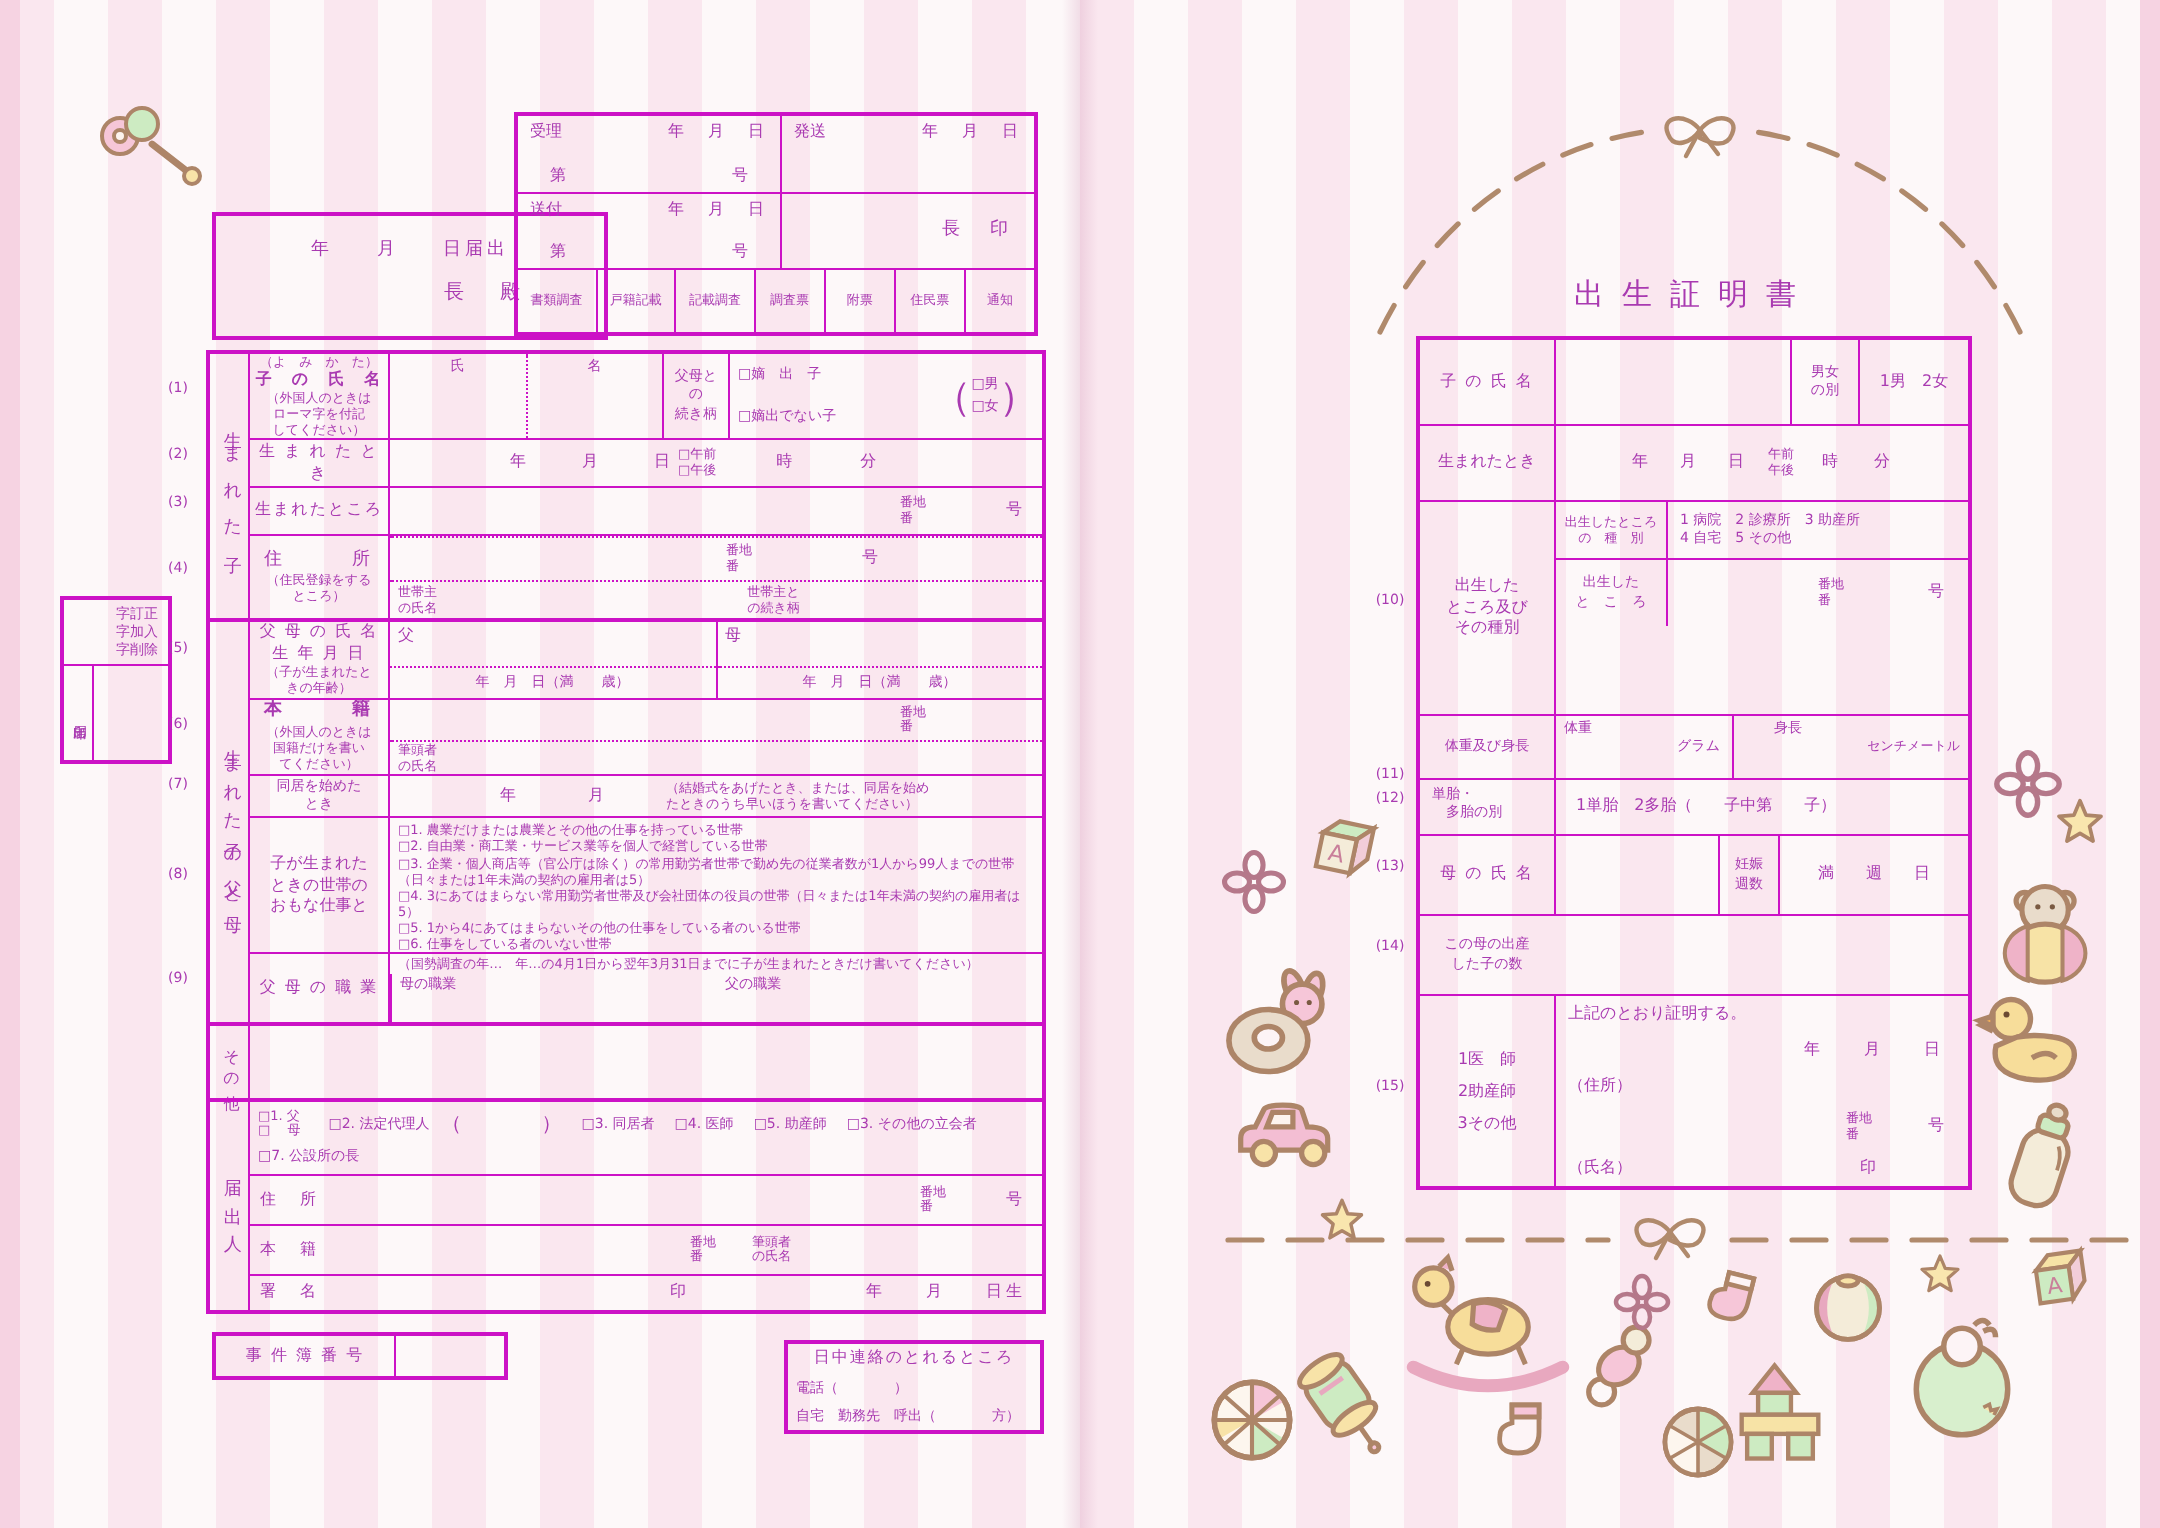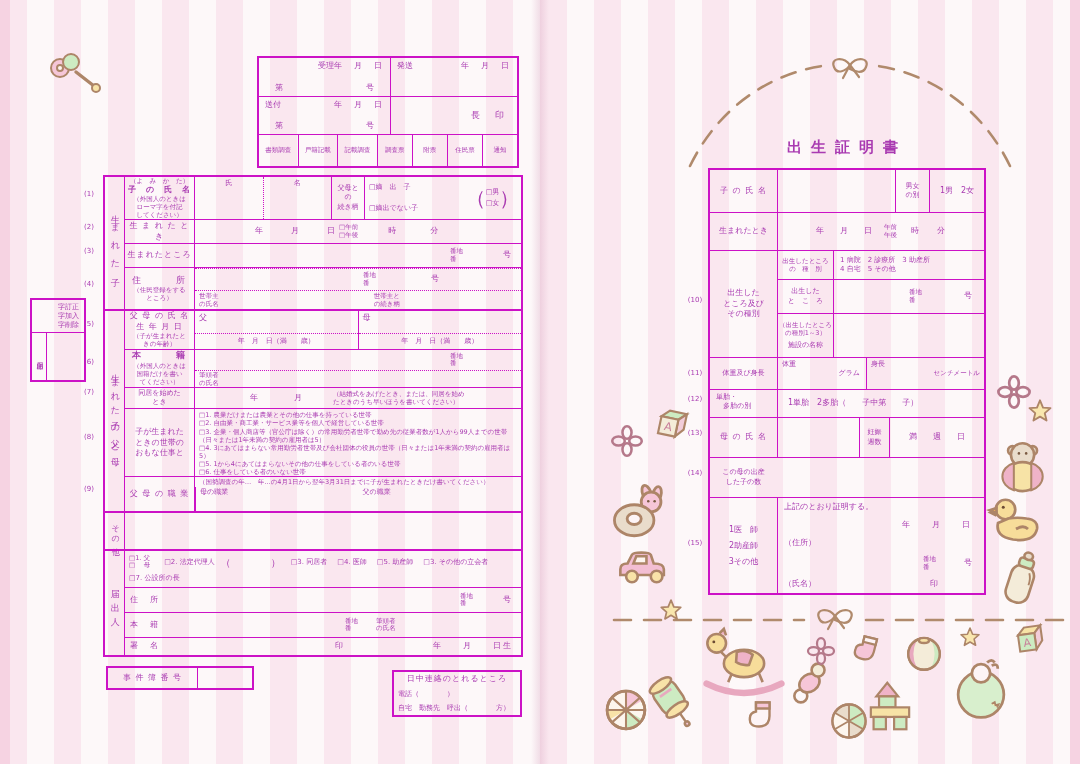--- a/index.html
+++ b/index.html
@@ -19,21 +19,21 @@
 .t10{font-size:10px;line-height:1.3}
 .pre{white-space:pre-line}
 .row{display:flex}.col{display:flex;flex-direction:column}
 .cen{display:flex;align-items:center;justify-content:center;text-align:center}
 .b2{border:2px solid var(--line)}
 .bl{border-left:1.5px solid var(--line)}.bt{border-top:1.5px solid var(--line)}
 .dotb{border-bottom:1px dotted var(--line)}.dotl{border-left:1px dotted var(--line)}
 .vert{writing-mode:vertical-rl;text-orientation:upright}
 .ls1{letter-spacing:1px}.ls2{letter-spacing:2px}
 .title-l{font-size:27px;font-weight:bold;letter-spacing:30px;color:var(--line);white-space:nowrap}
-.title-r{font-size:15px;letter-spacing:9px;color:var(--txt);white-space:nowrap;font-weight:bold}
+.title-r{font-size:15px;letter-spacing:9px;color:var(--txt);white-space:nowrap;font-weight:normal}
 .band{display:flex}
 .sidecol{width:20px;border-right:1.5px solid var(--line);display:flex;align-items:center;justify-content:center}
 .lblcol{width:70px;border-right:1.5px solid var(--line);display:flex;flex-direction:column;align-items:center;justify-content:center;text-align:center;padding:1px}
 .content{flex:1;display:flex}
 .num{position:absolute;width:18px;font-size:7px;color:var(--txt);text-align:center}
 .stack{display:inline-block;white-space:pre-line;font-size:6.5px;line-height:1.15;text-align:left}
 .paren{font-size:20px;font-weight:200;line-height:1;color:var(--txt)}
 svg{display:block}
 .deco{position:absolute}
 </style>
@@ -48,25 +48,29 @@
   <svg class="deco" style="left:46px;top:50px" width="58" height="52" viewBox="0 0 58 52">
     <g stroke="#ad8568" stroke-width="2" stroke-linecap="round">
       <circle cx="14" cy="18" r="9" fill="#f6c6d8"></circle>
       <circle cx="25" cy="12" r="8" fill="#cdebc2"></circle>
       <path d="M30 22L48 36" stroke-width="3.4"></path>
       <circle cx="50" cy="38" r="4" fill="#f8e3a8"></circle>
       <circle cx="14" cy="18" r="3" fill="#fdf4ee"></circle>
     </g>
   </svg>
 
+  <div class="abs b2" style="left:106px;top:106px;width:198px;height:64px">
+    <div class="t9" style="text-align:center;margin-top:12px;letter-spacing:2px">年　　月　　日届出</div>
+    <div class="t10" style="text-align:right;padding-right:38px;margin-top:8px;letter-spacing:4px">長　殿</div>
+  </div>
 
   <div class="abs b2 col" style="left:257px;top:56px;width:262px;height:112px">
     <div class="row" style="height:38px">
       <div class="col t8" style="width:131px;padding:3px 6px;justify-content:space-between">
-        <div class="row" style="justify-content:flex-end">
+        <div class="row" style="justify-content:space-between">
             <span>受理</span>
             <span class="ls2">年　月　日</span>
           </div>
         <div class="row" style="justify-content:space-between;padding:0 10px">
             <span>第</span>
             <span>号</span>
           </div>
       </div>
       <div class="bl t8" style="flex:1;padding:3px 6px">
         <div class="row" style="justify-content:space-between">
@@ -338,21 +342,21 @@
       <path d="M12 114 C44 48 102 18 152 13" stroke-width="2.6" stroke-dasharray="15 11"></path>
       <path d="M332 114 C300 48 242 18 192 13" stroke-width="2.6" stroke-dasharray="15 11"></path>
       <path d="M172 13c-7-9-20-7-16 2 3 8 12 4 16-2z" stroke-width="2.2"></path>
       <path d="M172 13c7-9 20-7 16 2-3 8-12 4-16 2z" stroke-width="2.2"></path>
       <path d="M172 13l-7 13M172 13l9 12" stroke-width="2.2"></path>
     </g>
   </svg>
   <div class="abs title-r" style="left:708px;top:138px;width:278px;text-align:center">出生証明書</div>
 
   <div class="num" style="left:686px;top:296px">(10)</div>
-  <div class="num" style="left:686px;top:369px">(11)</div>
+  <div class="num" style="left:686px;top:383px">(11)</div>
   <div class="num" style="left:686px;top:395px">(12)</div>
   <div class="num" style="left:686px;top:429px">(13)</div>
   <div class="num" style="left:686px;top:469px">(14)</div>
   <div class="num" style="left:686px;top:539px">(15)</div>
 
   <div class="abs col" style="left:708px;top:168px;width:278px;height:427px;border:2.5px solid var(--line)">
 
     <div class="row" style="height:42px">
       <div class="cen t8 ls1" style="width:67px">子 の 氏 名</div>
       <div class="bl" style="flex:1"></div>
@@ -384,39 +388,31 @@
         </div>
         <div class="row bt" style="height:34px">
           <div class="cen t7 pre" style="width:55px">出生した
 と　こ　ろ</div>
           <div class="bl row" style="flex:1;align-items:center">
             <span class="stack" style="margin-left:75px">番地
 番</span>
             <span class="t8" style="margin-left:auto;margin-right:12px">号</span>
           </div>
         </div>
-        <div class="row bt" style="flex:1">
-          <div class="cen t6 pre col" style="width:55px">
-            <span>（出生したところ
-の種別1～3）</span>
-            <span class="t7" style="margin-top:3px">施設の名称</span>
-          </div>
-          <div class="bl" style="flex:1"></div>
-        </div>
       </div>
     </div>
 
     <div class="row bt" style="height:32px">
       <div class="cen t7" style="width:67px">体重及び身長</div>
       <div class="bl row" style="flex:1;align-items:center">
         <span class="t7" style="margin-left:4px;align-self:flex-start;margin-top:2px">体重</span>
         <span class="t7" style="margin-left:auto;margin-right:6px">グラム</span>
       </div>
       <div class="bl row" style="width:118px;align-items:center">
-        <span class="t7" style="margin-left:4px;align-self:flex-start;margin-top:2px">身長</span>
+        <span class="t7" style="margin-left:20px;align-self:flex-start;margin-top:2px">身長</span>
         <span class="t6" style="margin-left:auto;margin-right:4px">センチメートル</span>
       </div>
     </div>
 
     <div class="row bt" style="height:28px">
       <div class="t7 pre" style="width:67px;padding:3px 0 0 6px">単胎・
 　多胎の別</div>
       <div class="bl cen t8" style="flex:1;justify-content:flex-start;padding-left:10px">1単胎　2多胎（　　子中第　　子）</div>
     </div>
 

